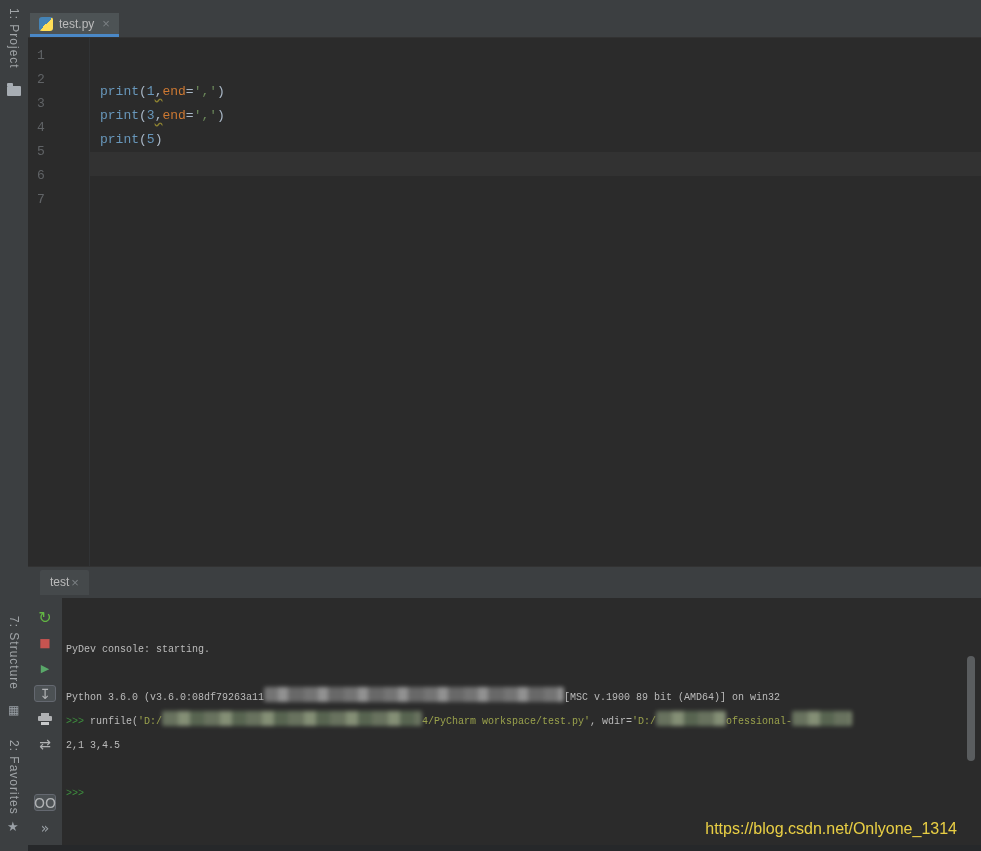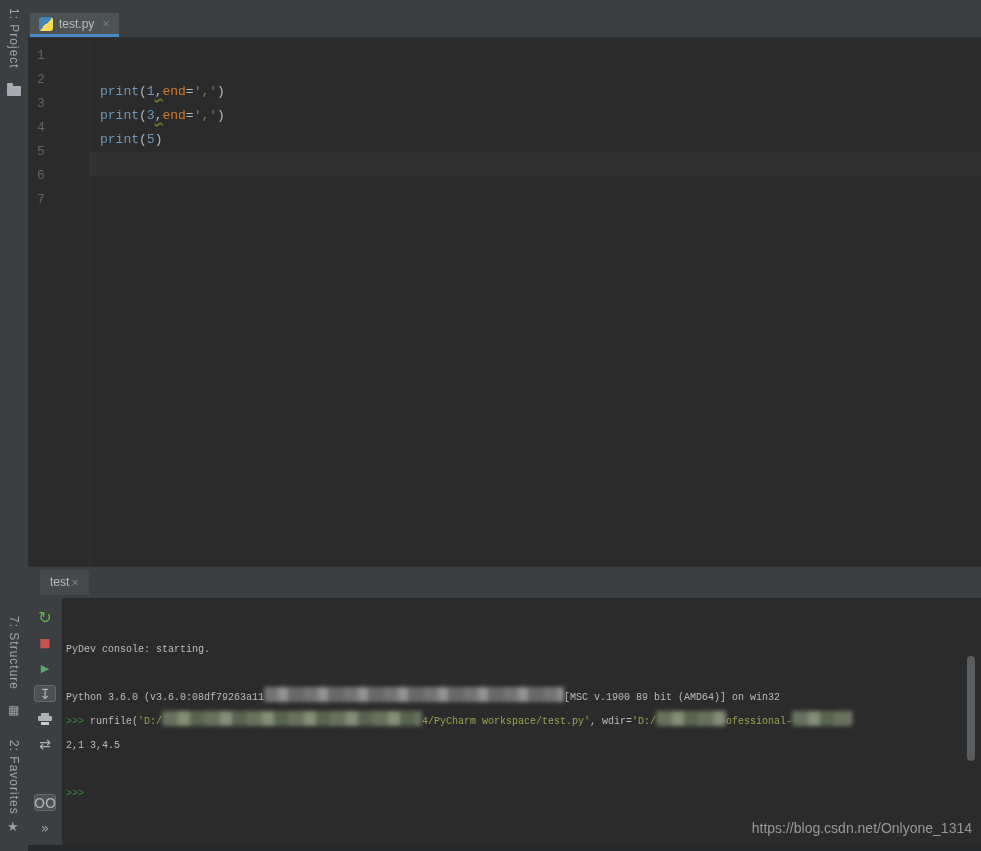--- a/index.html
+++ b/index.html
@@ -70,21 +70,21 @@
   .censor{display:inline-block;height:15px;vertical-align:-2px;border-radius:2px;filter:blur(2px);opacity:.9;
           background:repeating-linear-gradient(90deg,#7d7d7d 0 14px,#9d9d9d 14px 24px,#6f6f6f 24px 40px)}
   .censor.green{background:repeating-linear-gradient(90deg,#6f7a64 0 16px,#8e9a7e 16px 28px,#5d6b55 28px 42px)}
 
   .cscroll{position:absolute;right:6px;top:58px;width:8px;height:105px;background:#5a5d5f;border-radius:4px;cursor:pointer}
 
   
   .bottom-strip{position:absolute;left:0;right:0;bottom:0;height:6px;background:#26282a}
 
   
-  .watermark{position:absolute;right:9px;top:820px;color:#a3a3a3;font-size:14px;opacity:.9;z-index:9}
+  .watermark{position:absolute;right:24px;top:820px;color:#fde047;font-size:16px;opacity:.9;z-index:9}
 </style>
 </head>
 <body>
 
 <div class="app">
 
   <div class="stripe">
     <div class="vlabel" style="top:8px">1: Project</div>
     <div class="folder-icon"></div>
     <div class="vlabel" style="top:616px">7: Structure</div>

